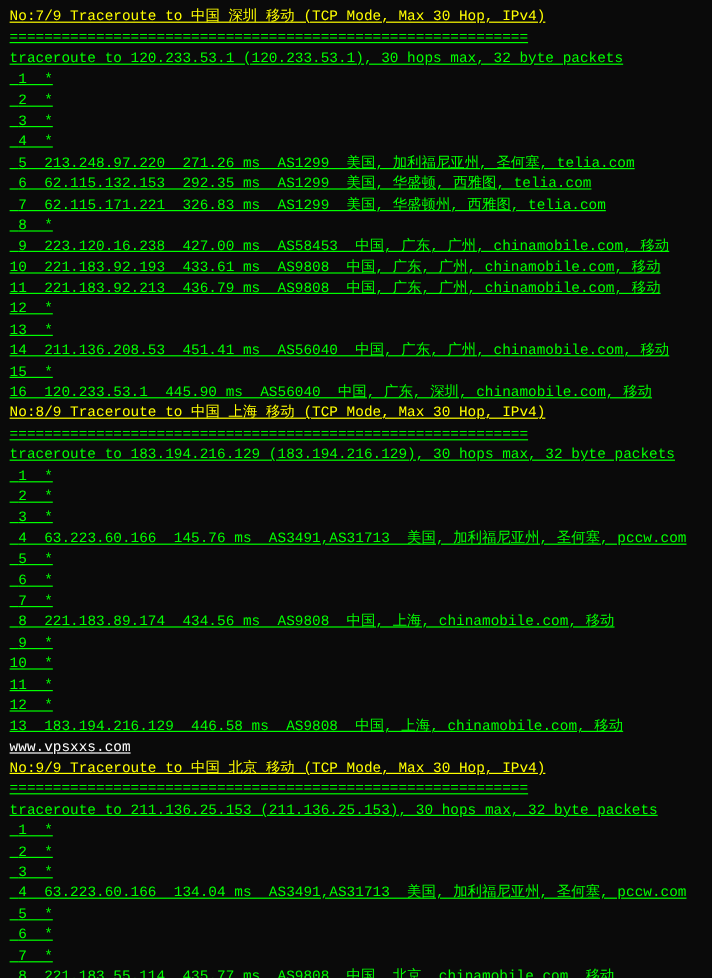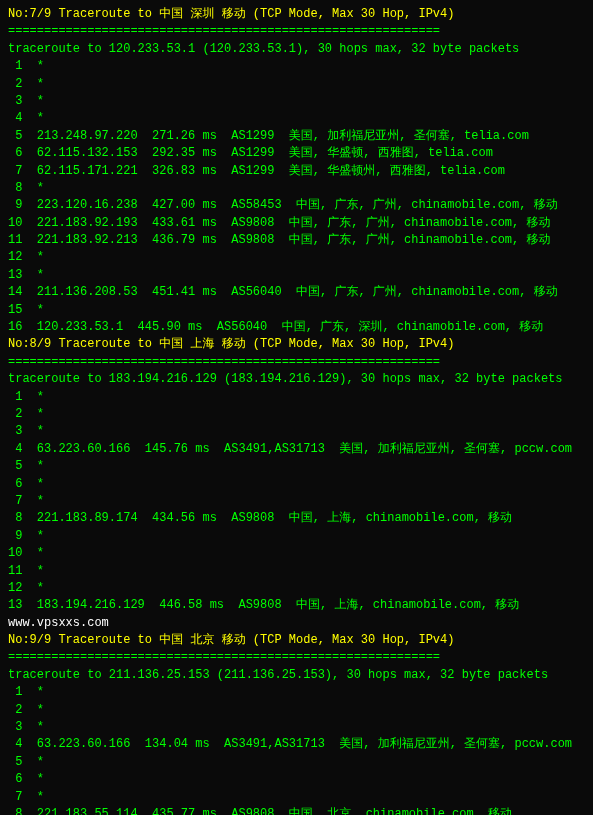--- a/index.html
+++ b/index.html
@@ -17,18 +17,19 @@
       min-height: 815px;
       padding: 6px 8px;
       overflow-x: hidden;
     }
     .terminal-content {
       white-space: pre-wrap;
       word-break: break-all;
     }
     .line {
       display: block;
+      text-decoration: underline;
     }
   </style>
 </head>
 <body>
 
 <div class="terminal-content" id="terminal-container"><span class="line" style="color: rgb(255, 255, 0);">No:7/9 Traceroute to 中国 深圳 移动 (TCP Mode, Max 30 Hop, IPv4)</span><span class="line" style="color: rgb(0, 255, 0);">============================================================</span><span class="line" style="color: rgb(0, 255, 0);">traceroute to 120.233.53.1 (120.233.53.1), 30 hops max, 32 byte packets</span><span class="line" style="color: rgb(0, 255, 0);"> 1  *</span><span class="line" style="color: rgb(0, 255, 0);"> 2  *</span><span class="line" style="color: rgb(0, 255, 0);"> 3  *</span><span class="line" style="color: rgb(0, 255, 0);"> 4  *</span><span class="line" style="color: rgb(0, 255, 0);"> 5  213.248.97.220  271.26 ms  AS1299  美国, 加利福尼亚州, 圣何塞, telia.com</span><span class="line" style="color: rgb(0, 255, 0);"> 6  62.115.132.153  292.35 ms  AS1299  美国, 华盛顿, 西雅图, telia.com</span><span class="line" style="color: rgb(0, 255, 0);"> 7  62.115.171.221  326.83 ms  AS1299  美国, 华盛顿州, 西雅图, telia.com</span><span class="line" style="color: rgb(0, 255, 0);"> 8  *</span><span class="line" style="color: rgb(0, 255, 0);"> 9  223.120.16.238  427.00 ms  AS58453  中国, 广东, 广州, chinamobile.com, 移动</span><span class="line" style="color: rgb(0, 255, 0);">10  221.183.92.193  433.61 ms  AS9808  中国, 广东, 广州, chinamobile.com, 移动</span><span class="line" style="color: rgb(0, 255, 0);">11  221.183.92.213  436.79 ms  AS9808  中国, 广东, 广州, chinamobile.com, 移动</span><span class="line" style="color: rgb(0, 255, 0);">12  *</span><span class="line" style="color: rgb(0, 255, 0);">13  *</span><span class="line" style="color: rgb(0, 255, 0);">14  211.136.208.53  451.41 ms  AS56040  中国, 广东, 广州, chinamobile.com, 移动</span><span class="line" style="color: rgb(0, 255, 0);">15  *</span><span class="line" style="color: rgb(0, 255, 0);">16  120.233.53.1  445.90 ms  AS56040  中国, 广东, 深圳, chinamobile.com, 移动</span><span class="line" style="color: rgb(0, 255, 0);"></span><span class="line" style="color: rgb(255, 255, 0);">No:8/9 Traceroute to 中国 上海 移动 (TCP Mode, Max 30 Hop, IPv4)</span><span class="line" style="color: rgb(0, 255, 0);">============================================================</span><span class="line" style="color: rgb(0, 255, 0);">traceroute to 183.194.216.129 (183.194.216.129), 30 hops max, 32 byte packets</span><span class="line" style="color: rgb(0, 255, 0);"> 1  *</span><span class="line" style="color: rgb(0, 255, 0);"> 2  *</span><span class="line" style="color: rgb(0, 255, 0);"> 3  *</span><span class="line" style="color: rgb(0, 255, 0);"> 4  63.223.60.166  145.76 ms  AS3491,AS31713  美国, 加利福尼亚州, 圣何塞, pccw.com</span><span class="line" style="color: rgb(0, 255, 0);"> 5  *</span><span class="line" style="color: rgb(0, 255, 0);"> 6  *</span><span class="line" style="color: rgb(0, 255, 0);"> 7  *</span><span class="line" style="color: rgb(0, 255, 0);"> 8  221.183.89.174  434.56 ms  AS9808  中国, 上海, chinamobile.com, 移动</span><span class="line" style="color: rgb(0, 255, 0);"> 9  *</span><span class="line" style="color: rgb(0, 255, 0);">10  *</span><span class="line" style="color: rgb(0, 255, 0);">11  *</span><span class="line" style="color: rgb(0, 255, 0);">12  *</span><span class="line" style="color: rgb(0, 255, 0);">13  183.194.216.129  446.58 ms  AS9808  中国, 上海, chinamobile.com, 移动</span><span class="line" style="color: rgb(255, 255, 255);">www.vpsxxs.com</span><span class="line" style="color: rgb(255, 255, 0);">No:9/9 Traceroute to 中国 北京 移动 (TCP Mode, Max 30 Hop, IPv4)</span><span class="line" style="color: rgb(0, 255, 0);">============================================================</span><span class="line" style="color: rgb(0, 255, 0);">traceroute to 211.136.25.153 (211.136.25.153), 30 hops max, 32 byte packets</span><span class="line" style="color: rgb(0, 255, 0);"> 1  *</span><span class="line" style="color: rgb(0, 255, 0);"> 2  *</span><span class="line" style="color: rgb(0, 255, 0);"> 3  *</span><span class="line" style="color: rgb(0, 255, 0);"> 4  63.223.60.166  134.04 ms  AS3491,AS31713  美国, 加利福尼亚州, 圣何塞, pccw.com</span><span class="line" style="color: rgb(0, 255, 0);"> 5  *</span><span class="line" style="color: rgb(0, 255, 0);"> 6  *</span><span class="line" style="color: rgb(0, 255, 0);"> 7  *</span><span class="line" style="color: rgb(0, 255, 0);"> 8  221.183.55.114  435.77 ms  AS9808  中国, 北京, chinamobile.com, 移动</span></div>
 
 </body></html>

